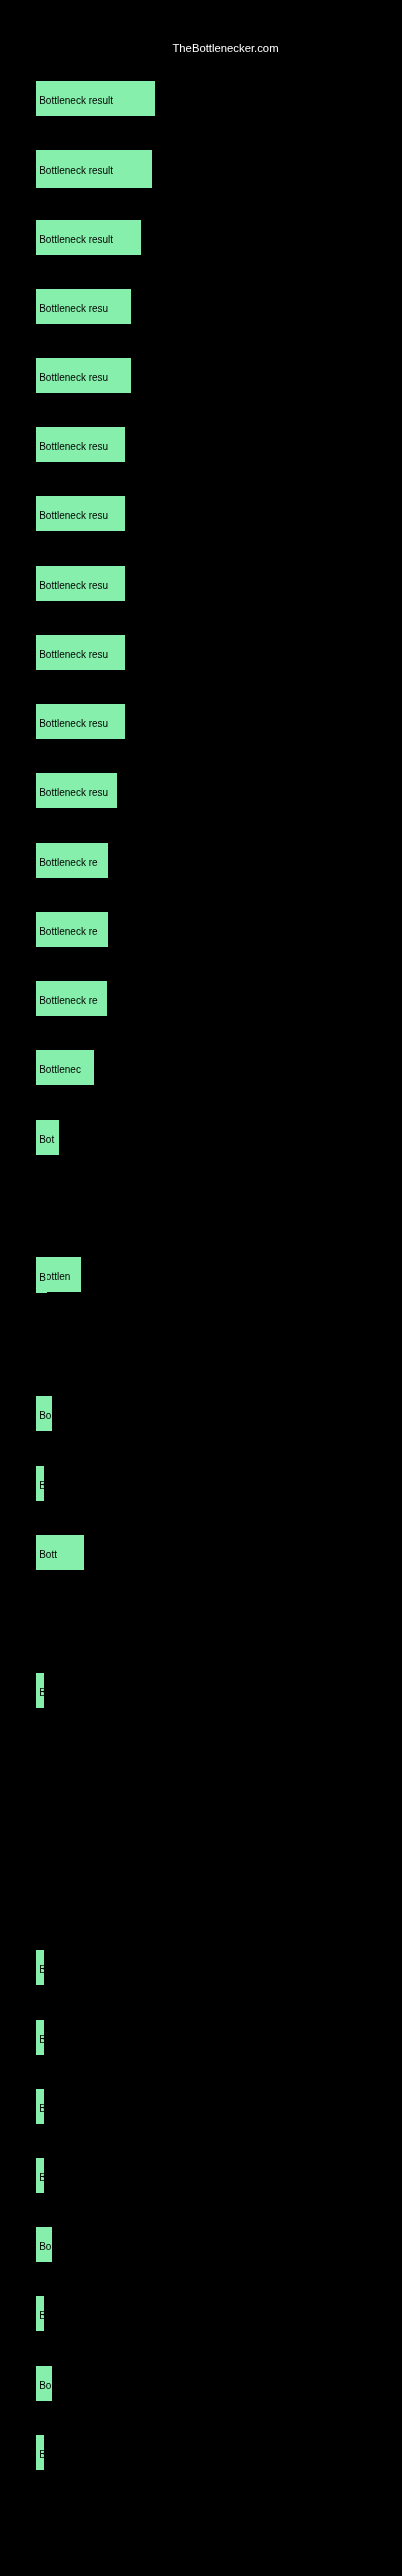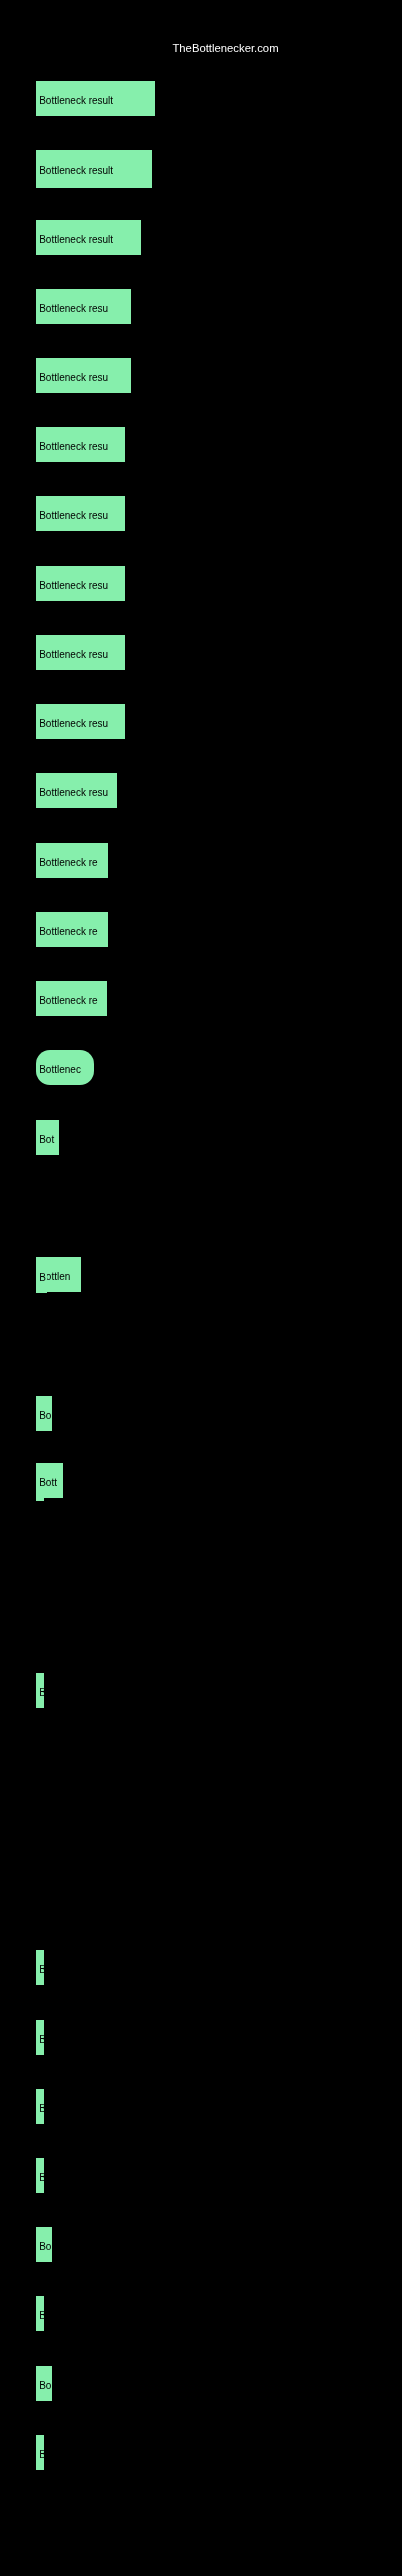--- a/index.html
+++ b/index.html
@@ -48,27 +48,27 @@
     <div class="bottleneck-label" style="top: 322px; left: 0px; width: 95px; height: 35px; line-height: 35px;">Bottleneck resu</div>
     <div class="bottleneck-label" style="top: 391px; left: 0px; width: 89px; height: 35px; line-height: 35px;">Bottleneck resu</div>
     <div class="bottleneck-label" style="top: 460px; left: 0px; width: 89px; height: 35px; line-height: 35px;">Bottleneck resu</div>
     <div class="bottleneck-label" style="top: 530px; left: 0px; width: 89px; height: 35px; line-height: 35px;">Bottleneck resu</div>
     <div class="bottleneck-label" style="top: 599px; left: 0px; width: 89px; height: 35px; line-height: 35px;">Bottleneck resu</div>
     <div class="bottleneck-label" style="top: 668px; left: 0px; width: 89px; height: 35px; line-height: 35px;">Bottleneck resu</div>
     <div class="bottleneck-label" style="top: 737px; left: 0px; width: 81px; height: 35px; line-height: 35px;">Bottleneck resu</div>
     <div class="bottleneck-label" style="top: 807px; left: 0px; width: 72px; height: 35px; line-height: 35px;">Bottleneck re</div>
     <div class="bottleneck-label" style="top: 876px; left: 0px; width: 72px; height: 35px; line-height: 35px;">Bottleneck re</div>
     <div class="bottleneck-label" style="top: 945px; left: 0px; width: 71px; height: 35px; line-height: 35px;">Bottleneck re</div>
-    <div class="bottleneck-label" style="top: 1014px; left: 0px; width: 58px; height: 35px; line-height: 35px; border-radius: 14px;">Bottlenec</div>
+    <div class="bottleneck-label" style="top: 1014px; left: 0px; width: 58px; height: 35px; line-height: 35px;">Bottlenec</div>
     <div class="bottleneck-label" style="top: 1084px; left: 0px; width: 23px; height: 35px; line-height: 35px;">Bot</div>
     <div class="bottleneck-label" style="top: 1221px; left: 0px; width: 45px; height: 35px; line-height: 35px;">Bottlen</div>
     <div class="bottleneck-label" style="top: 1222px; left: 0px; width: 11.3px; height: 35px; line-height: 35px;">B</div>
     <div class="bottleneck-label" style="top: 1360px; left: 0px; width: 16px; height: 35px; line-height: 35px;">Bo</div>
     <div class="bottleneck-label" style="top: 1430px; left: 0px; width: 8px; height: 35px; line-height: 35px;">B</div>
-    <div class="bottleneck-label" style="top: 1427px; left: 0px; width: 27px; height: 35px; line-height: 35px;">Bott</div>
+    <div class="bottleneck-label" style="top: 1499px; left: 0px; width: 48px; height: 35px; line-height: 35px;">Bott</div>
     <div class="bottleneck-label" style="top: 1637px; left: 0px; width: 8px; height: 35px; line-height: 35px;">B</div>
     <div class="bottleneck-label" style="top: 1914px; left: 0px; width: 8px; height: 35px; line-height: 35px;">B</div>
     <div class="bottleneck-label" style="top: 1984px; left: 0px; width: 8px; height: 35px; line-height: 35px;">B</div>
     <div class="bottleneck-label" style="top: 2053px; left: 0px; width: 8px; height: 35px; line-height: 35px;">B</div>
     <div class="bottleneck-label" style="top: 2122px; left: 0px; width: 8px; height: 35px; line-height: 35px;">B</div>
     <div class="bottleneck-label" style="top: 2191px; left: 0px; width: 16px; height: 35px; line-height: 35px;">Bo</div>
     <div class="bottleneck-label" style="top: 2260px; left: 0px; width: 8px; height: 35px; line-height: 35px;">B</div>
     <div class="bottleneck-label" style="top: 2330px; left: 0px; width: 16px; height: 35px; line-height: 35px;">Bo</div>
     <div class="bottleneck-label" style="top: 2399px; left: 0px; width: 8px; height: 35px; line-height: 35px;">B</div>
   </div>

